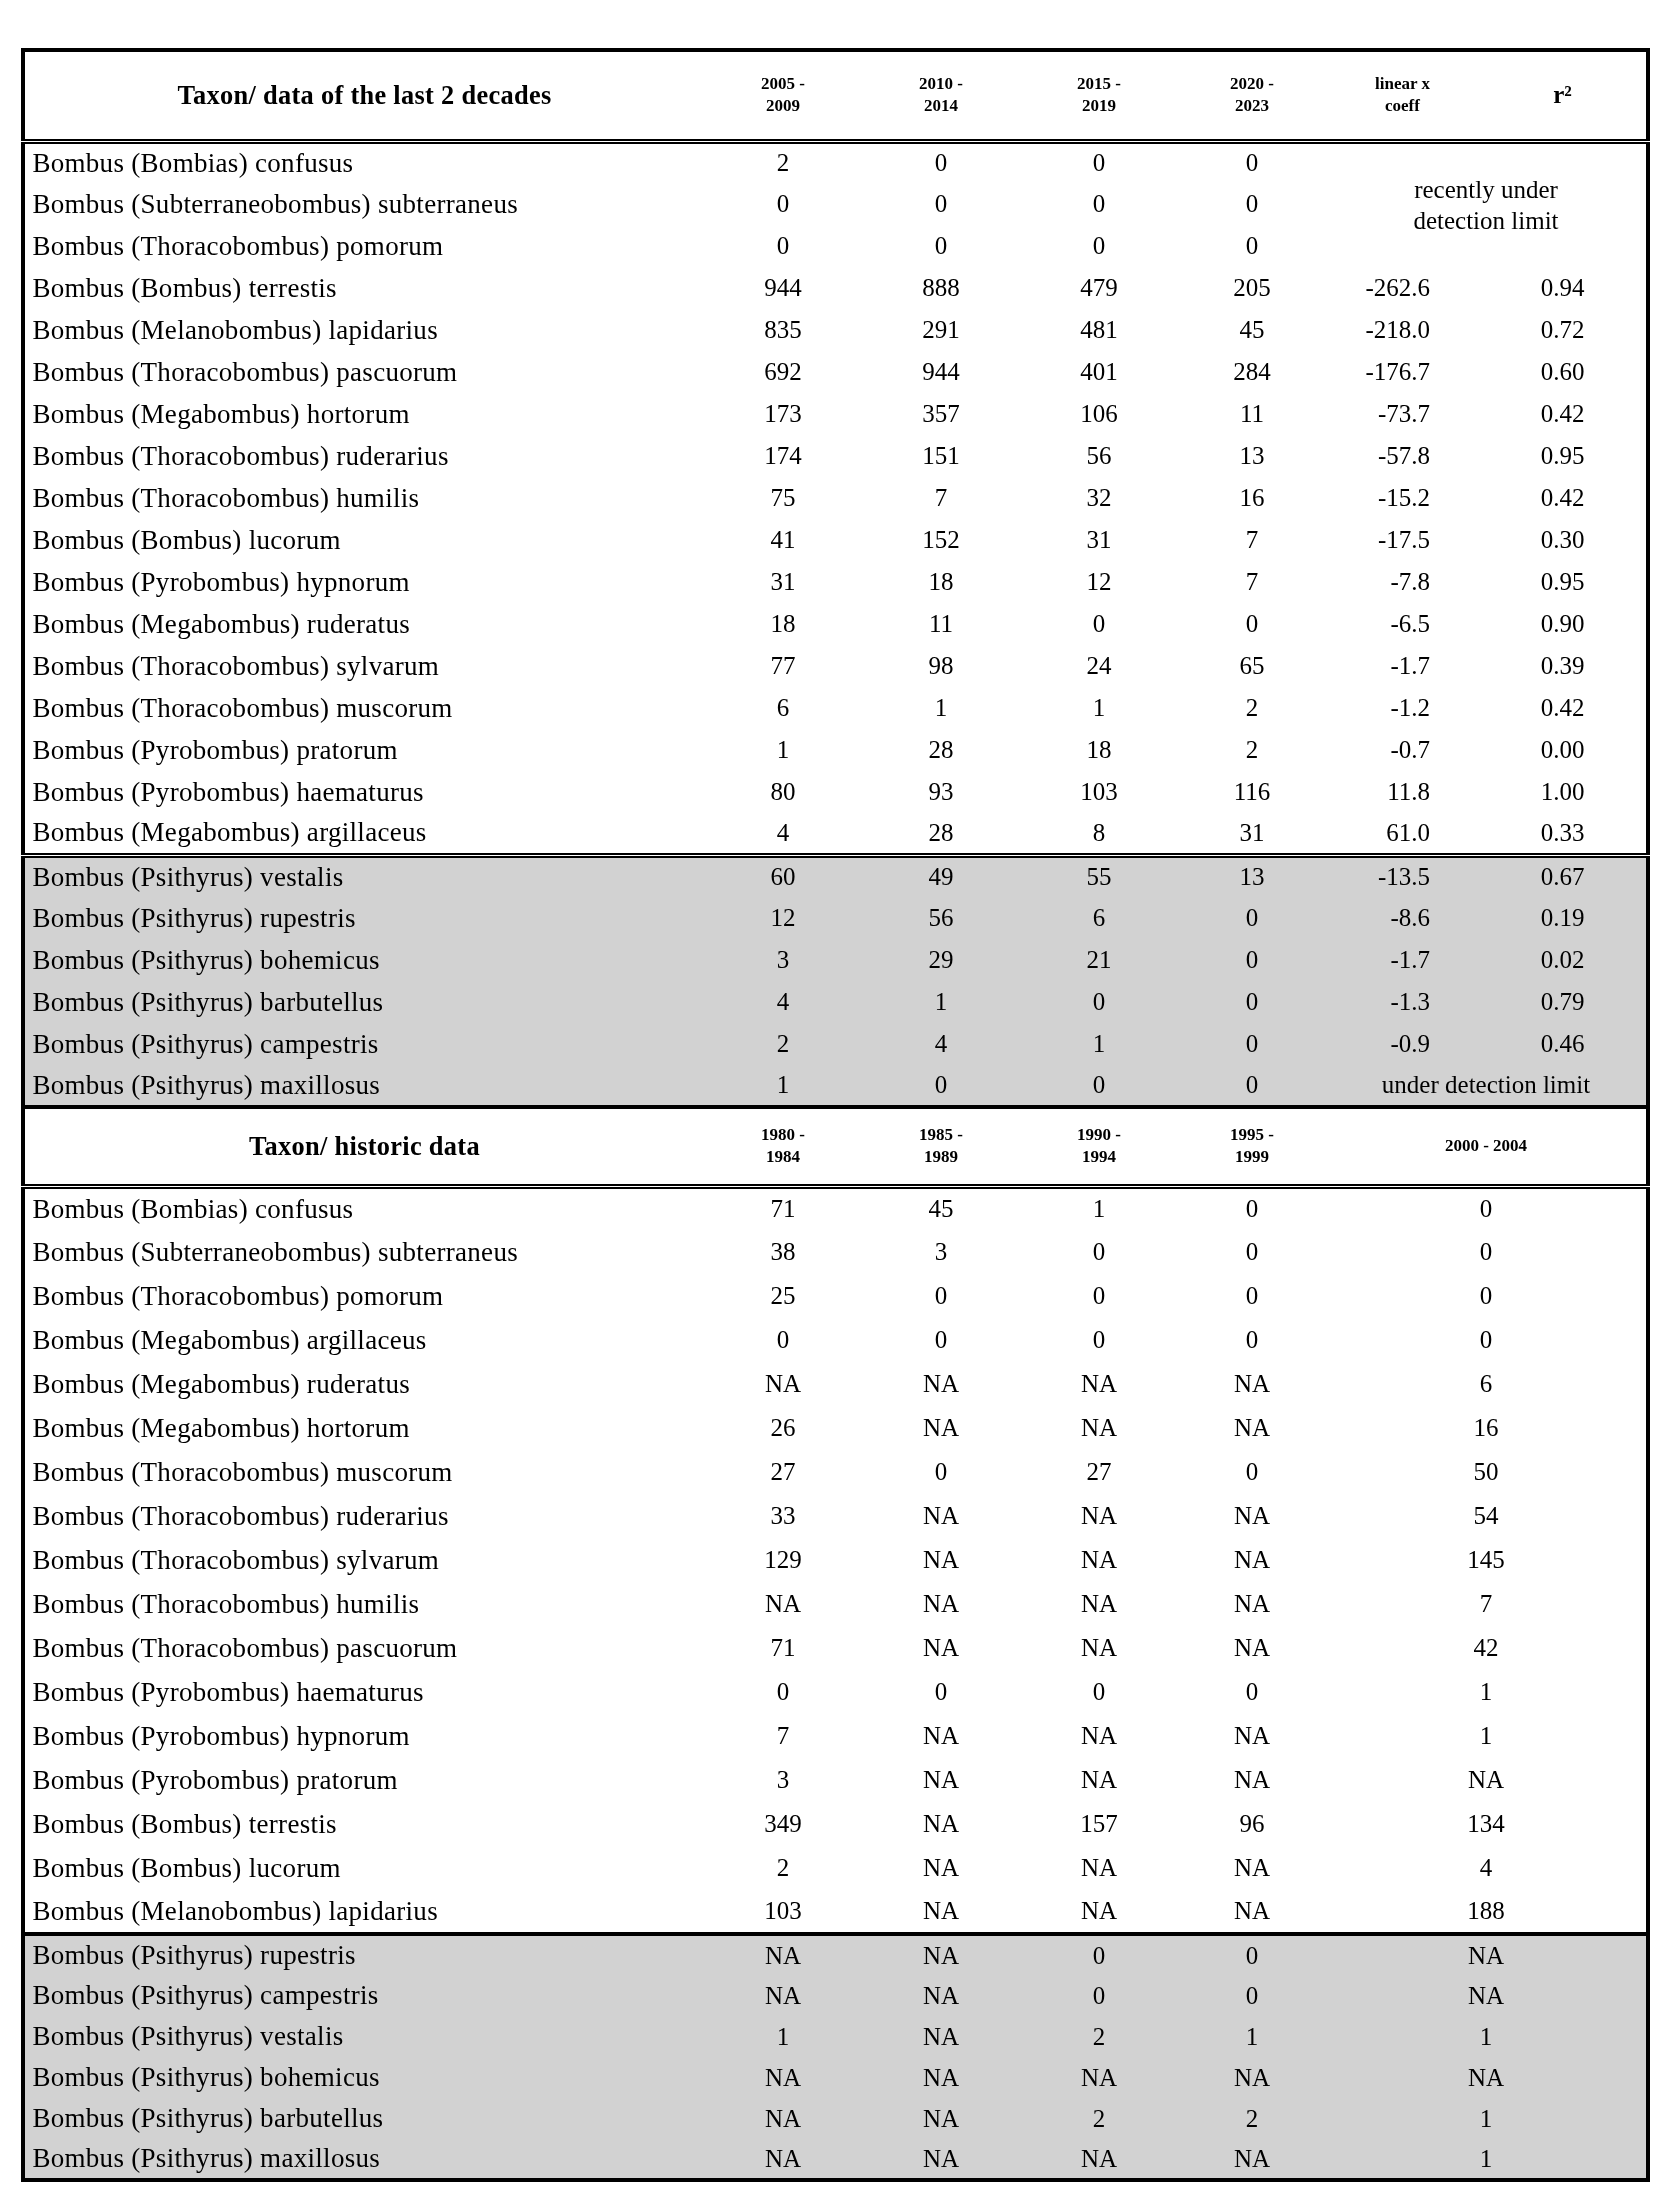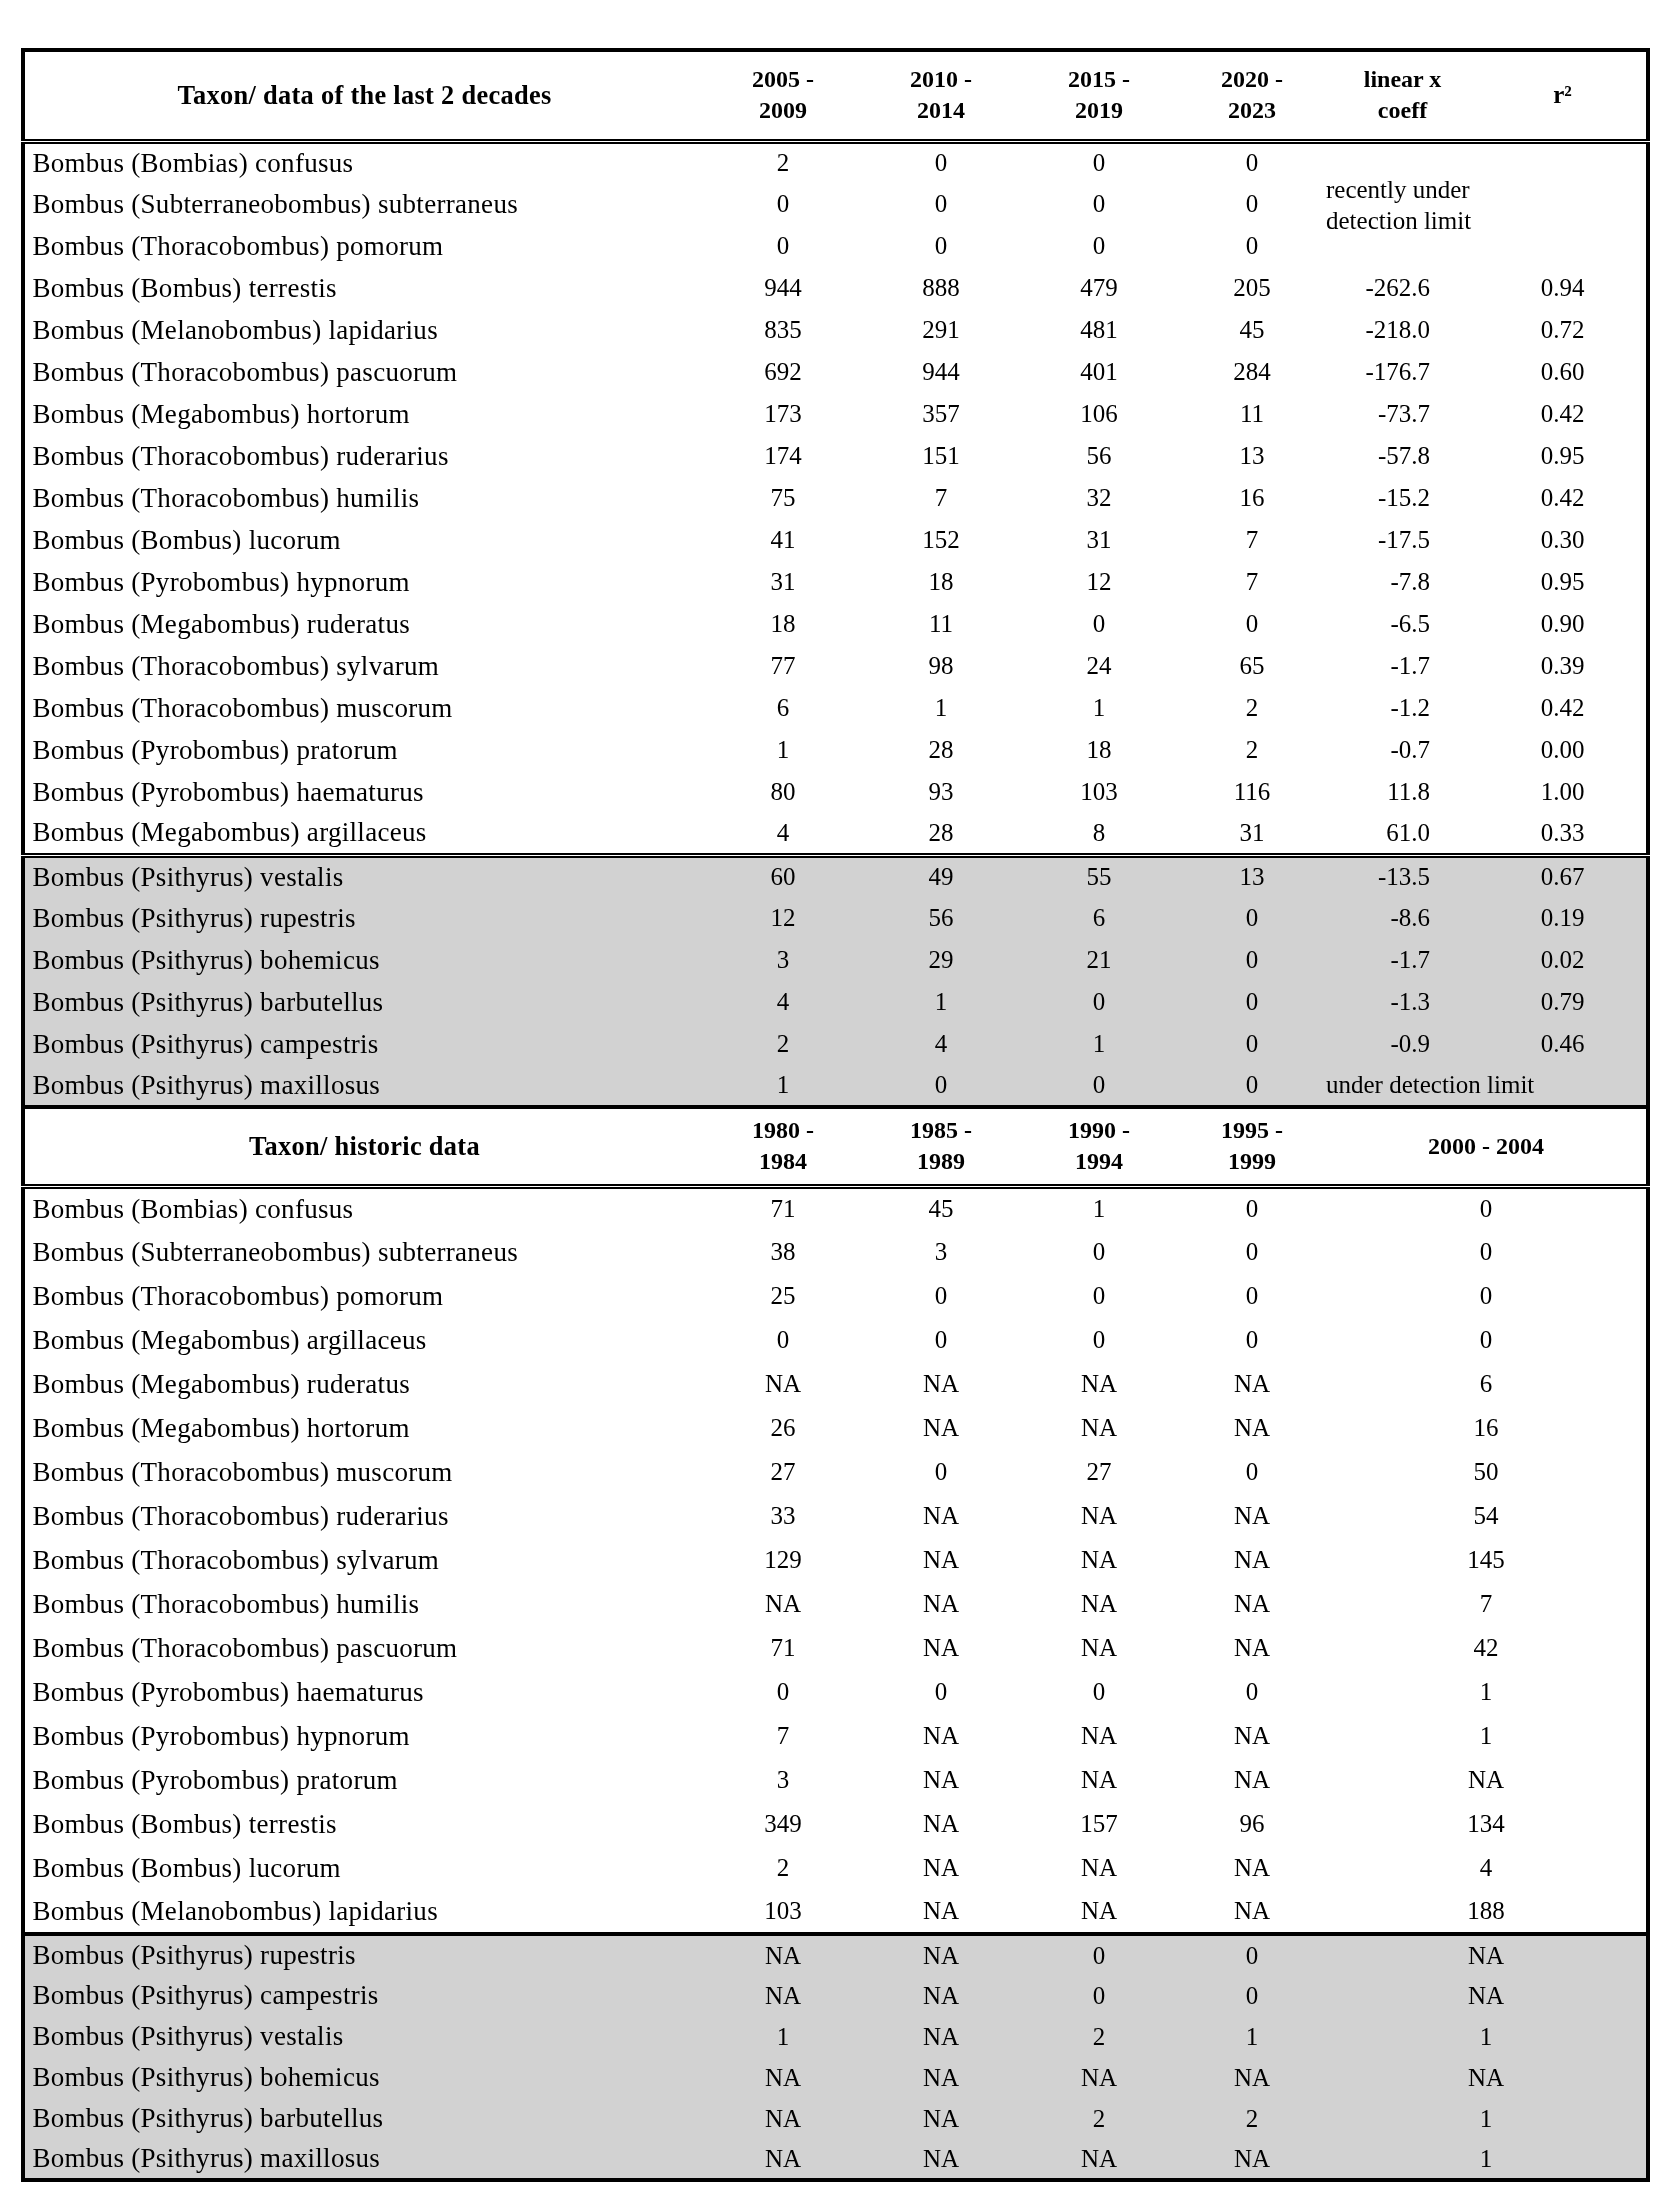--- a/index.html
+++ b/index.html
@@ -18,23 +18,23 @@
   tbody#t1 tr.row     { height:42px;  }
   tbody#t1 tr.header-row { height:91px; }
   tbody#t2 tr.row     { height:44px;  }
   tbody#t2 tr.grey    { height:41px;  }
   tbody#t2 tr.header-row { height:79px; }
   
   .name  { text-align:left; padding-left:7.4px; font-size:27px; letter-spacing:0.3px; white-space:nowrap; }
   .num   { text-align:center; font-size:25px; }
   .coeff { text-align:right; padding-right:49px; font-size:25px; }
   .r2c   { text-align:center; font-size:25px; }
-  .note  { text-align:left; font-size:25px; white-space:pre-line; line-height:1.25; }
+  .note  { text-align:center; font-size:25px; white-space:pre-line; line-height:1.25; }
   th.hname   { text-align:center; font-size:26.4px; font-weight:bold; letter-spacing:0.3px; }
-  th.hperiod { text-align:center; font-size:24px; font-weight:bold; white-space:pre-line; line-height:1.3; }
+  th.hperiod { text-align:center; font-size:17px; font-weight:bold; white-space:pre-line; line-height:1.3; }
   th.hr2     { text-align:center; font-size:25px; font-weight:bold; }
   
   tr.grey td { background:#d2d2d2; }
   
   tr.header-row th        { border-bottom:5.8px double #000; }
   tr.sep-double td        { border-top:5.8px double #000; }
   tr.sep-solid  td        { border-top:4.8px  solid  #000; }
   tbody#t2 tr.header-row th { border-top:4.8px solid #000; }
 </style>
 </head>

